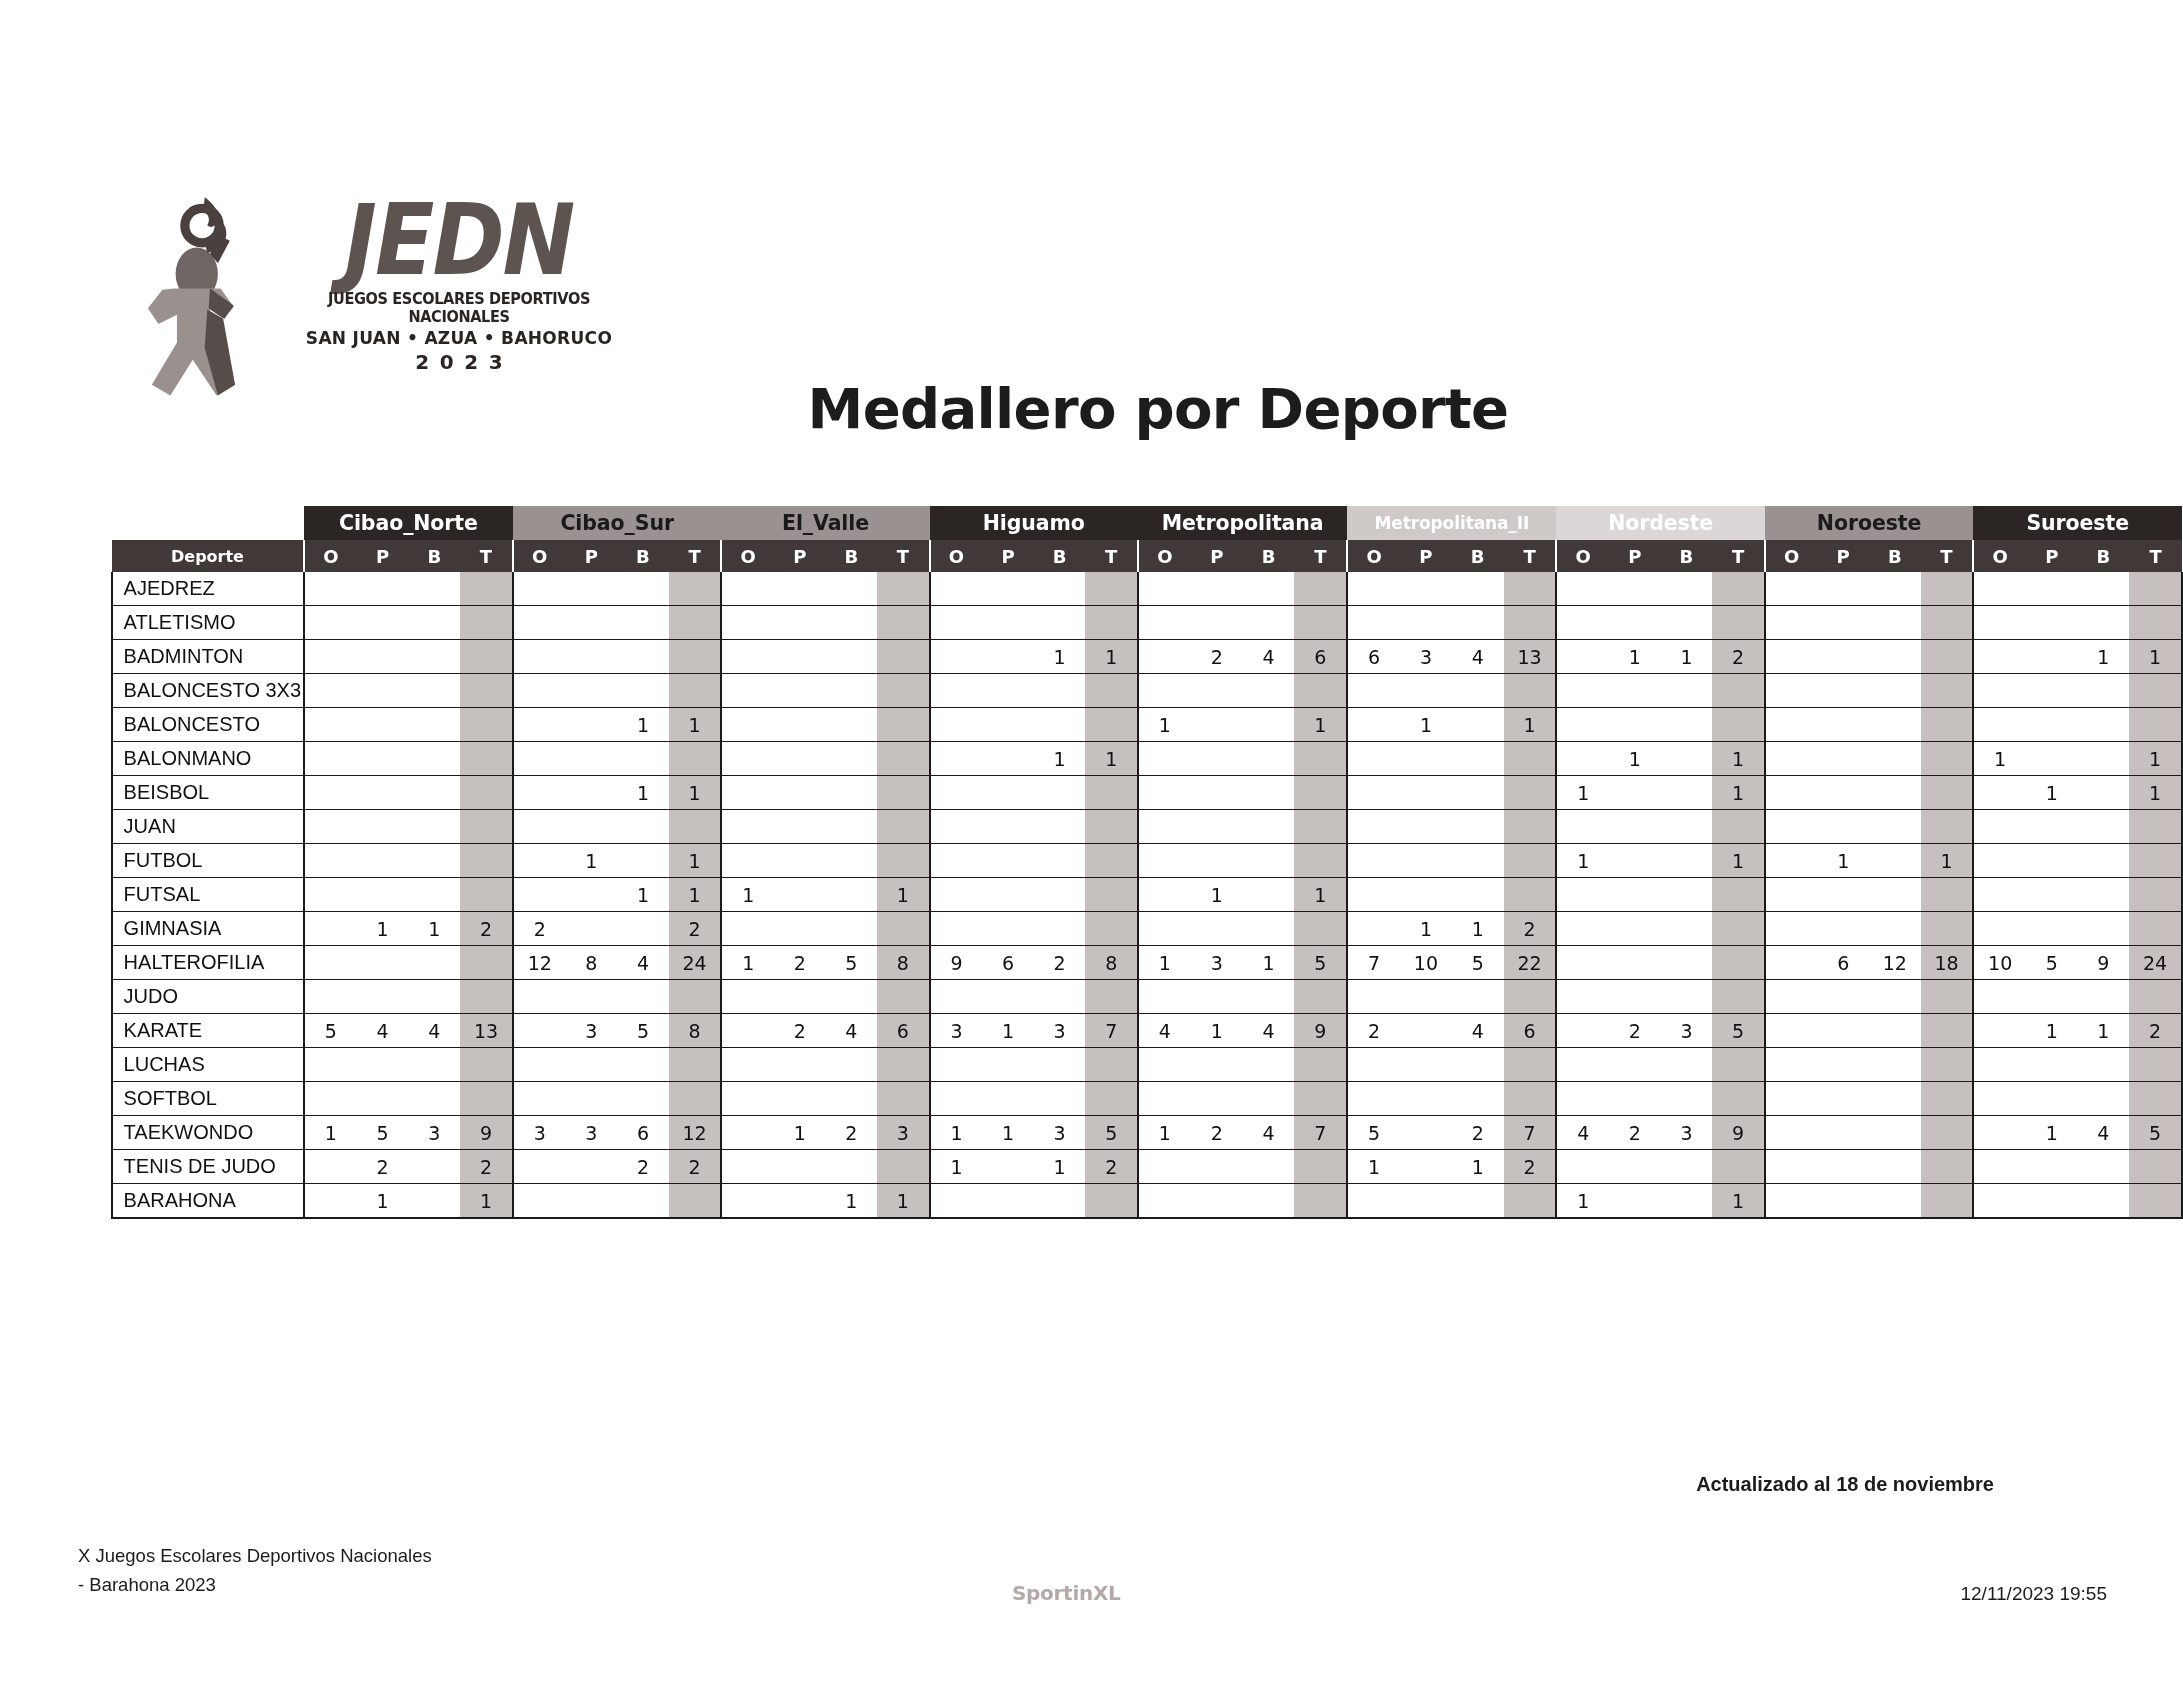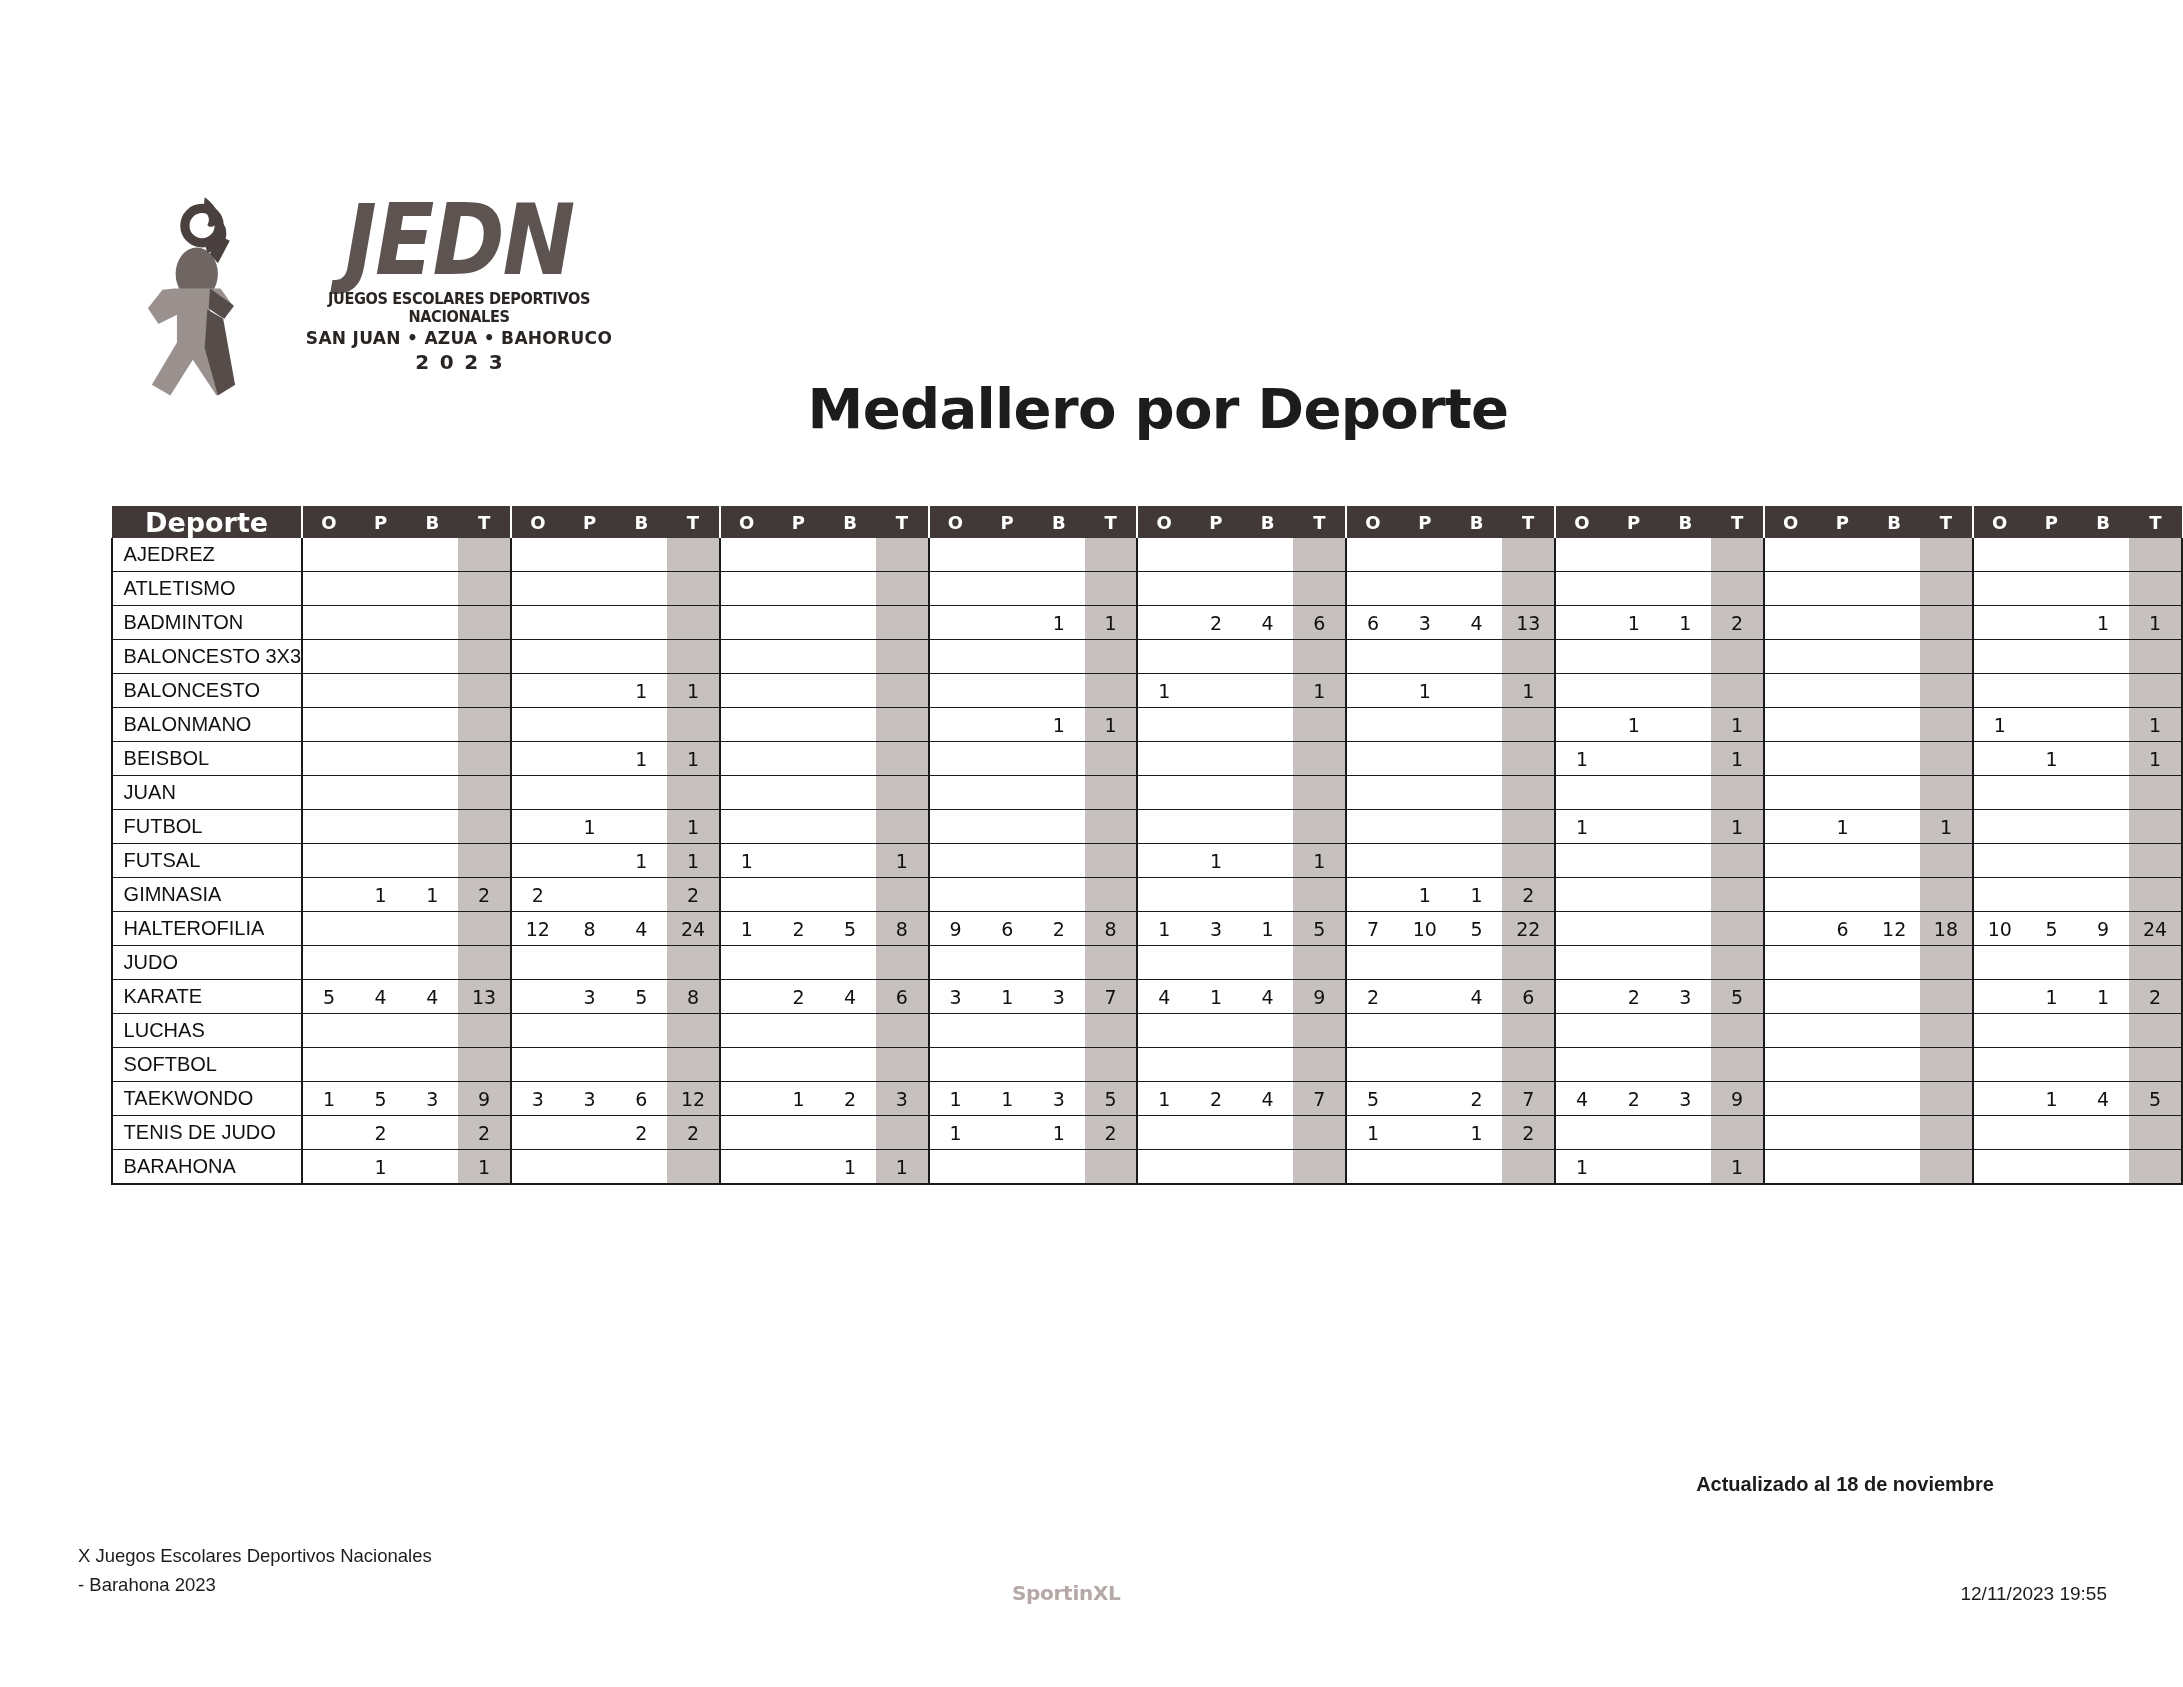--- a/index.html
+++ b/index.html
@@ -87,21 +87,21 @@
   .sub-cell{
     height:32px;
     background:#403937;color:#ffffff;
     font-family:"DejaVu Sans", sans-serif;
     font-weight:bold;
     font-size:18px;
     text-align:center;vertical-align:middle;
   }
   .sub-deporte{
     background:#403937;color:#ffffff;
-    font-size:27px;font-weight:bold;
+    font-size:16px;font-weight:bold;
     text-align:center;
     font-family:"DejaVu Sans", sans-serif;
   }
 
   .sep-l{border-left:2px solid #ffffff;}
 
   .row-cell{
     height:33px;
     font-family:"DejaVu Sans", sans-serif;
     font-size:19px;
@@ -178,20 +178,32 @@
     <div id="logo-sub2">SAN JUAN • AZUA • BAHORUCO</div>
     <div id="logo-year">2023</div>
   </div>
 </div>
 
 <div id="page-title">Medallero por Deporte</div>
 
 <div id="table-wrap">
   <table>
     <thead>
+      <tr id="grp-row">
+          <td class="grp-blank" style="width: 192px;"></td>
+          <td class="grp-cell grp-dark" colspan="4">Cibao_Norte</td>
+          <td class="grp-cell grp-mid" colspan="4">Cibao_Sur</td>
+          <td class="grp-cell grp-mid" colspan="4">El_Valle</td>
+          <td class="grp-cell grp-dark" colspan="4">Higuamo</td>
+          <td class="grp-cell grp-dark" colspan="4">Metropolitana</td>
+          <td class="grp-cell grp-light grp-small" colspan="4">Metropolitana_II</td>
+          <td class="grp-cell grp-pale" colspan="4">Nordeste</td>
+          <td class="grp-cell grp-mid" colspan="4">Noroeste</td>
+          <td class="grp-cell grp-dark" colspan="4">Suroeste</td>
+        </tr>
       <tr id="sub-row">
           <td class="sub-cell sub-deporte">Deporte</td>
           <td class="sub-cell sep-l" style="width: 52px;">O</td>
           <td class="sub-cell" style="width: 52px;">P</td>
           <td class="sub-cell" style="width: 52px;">B</td>
           <td class="sub-cell" style="width: 52px;">T</td>
           <td class="sub-cell sep-l" style="width: 52px;">O</td>
           <td class="sub-cell" style="width: 52px;">P</td>
           <td class="sub-cell" style="width: 52px;">B</td>
           <td class="sub-cell" style="width: 52px;">T</td>

